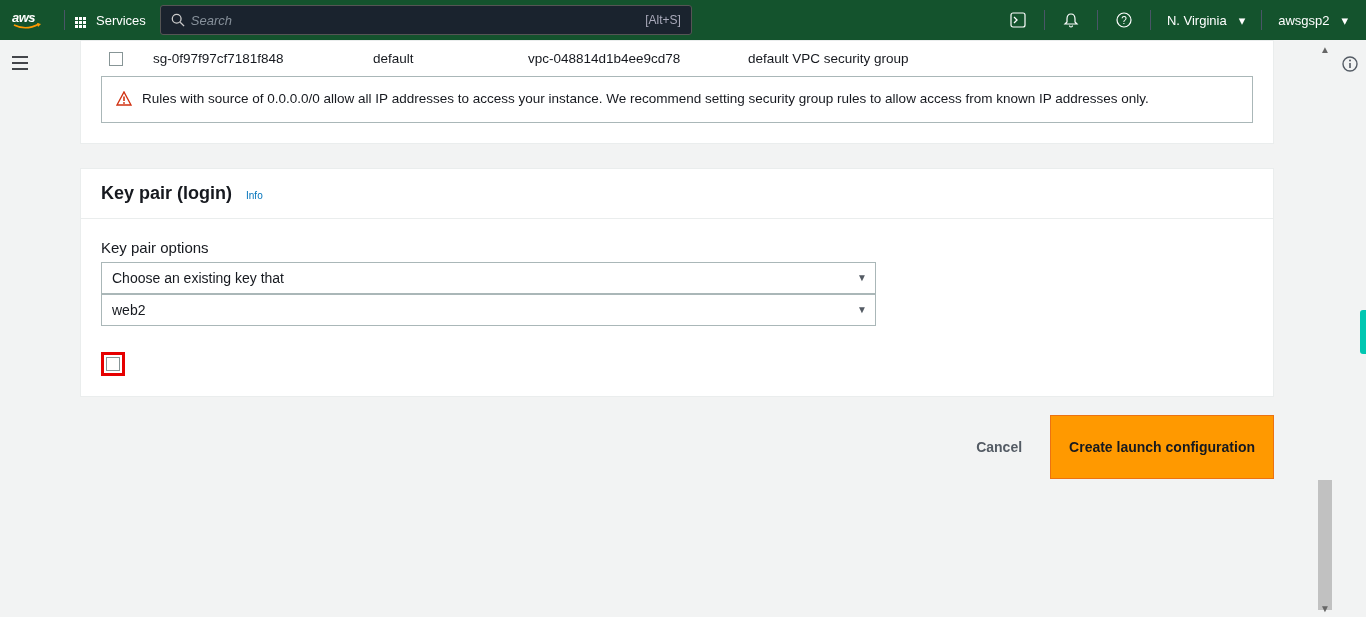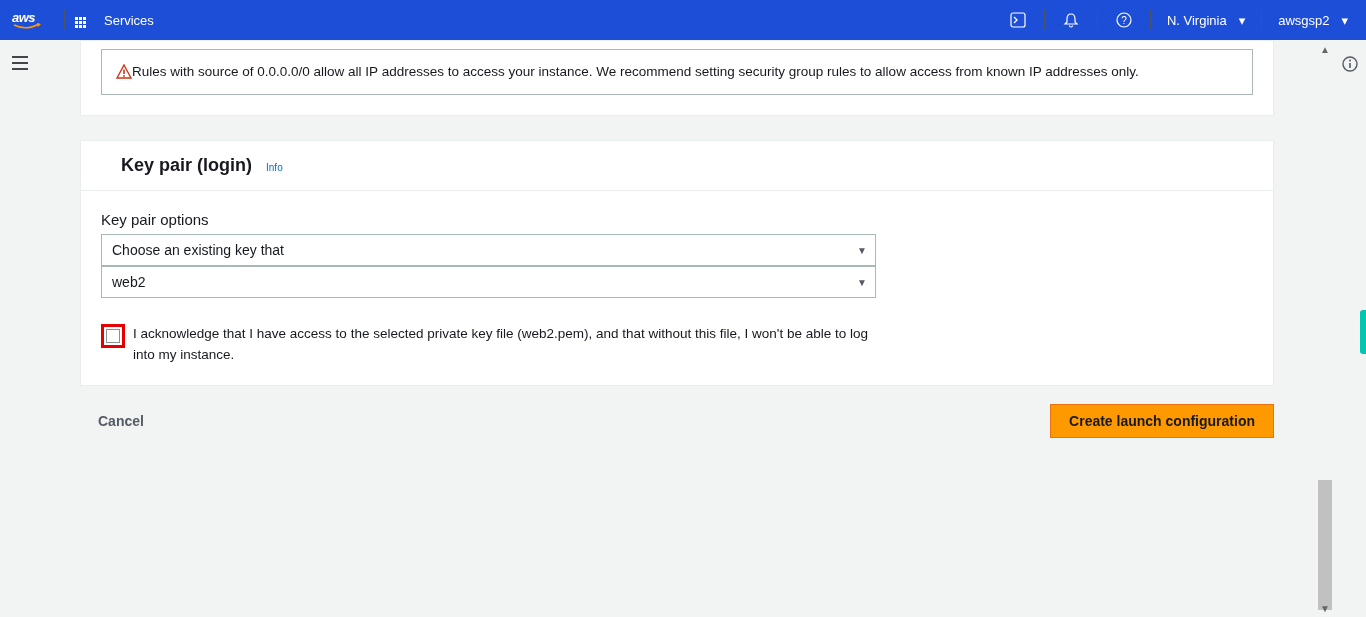--- a/index.html
+++ b/index.html
@@ -1,23 +1,23 @@
 <!DOCTYPE html>
 <html><head>
 <meta charset="utf-8">
 <style>
 * { margin: 0; padding: 0; box-sizing: border-box; font-family: "Amazon Ember", "Helvetica Neue", Arial, sans-serif; }
 body { background: #f2f3f3; width: 1366px; height: 617px; overflow: hidden; position: relative; }
 
 
-.top-nav { height: 40px; background: #1d4ed8; display: flex; align-items: center; color: #fff; padding: 0 12px; }
+.top-nav { height: 40px; background: #14532d; display: flex; align-items: center; color: #fff; padding: 0 12px; }
 .aws-logo { font-style: italic; font-weight: bold; color: #ff9900; font-size: 16px; margin-right: 8px; letter-spacing: -0.5px; display: flex; align-items: center; }
 .aws-logo svg { display: block; }
 .nav-divider { width: 1px; height: 20px; background: #4a5568; margin: 0 10px; }
-.services-btn { display: flex; align-items: flex-end; gap: 18px; font-size: 13px; cursor: pointer; }
+.services-btn { display: flex; align-items: flex-end; gap: 10px; font-size: 13px; cursor: pointer; }
 .grid-icon { display: grid; grid-template-columns: repeat(3, 3px); grid-template-rows: repeat(3, 3px); gap: 1px; }
 .grid-icon span { background: #fff; }
 .search-box { margin-left: 14px; height: 30px; width: 532px; background: #1a232e; border: 1px solid #555; border-radius: 3px; display: flex; align-items: center; padding: 0 10px; }
 .search-box input { flex: 1; background: transparent; border: none; color: #fff; font-size: 13px; font-style: italic; outline: none; }
 .search-box input::placeholder { color: #87919b; }
 .search-hint { color: #aab; font-size: 12px; }
 .nav-spacer { flex: 1; }
 .nav-icon { width: 32px; height: 32px; display: flex; align-items: center; justify-content: center; cursor: pointer; }
 .region-btn, .user-btn { display: flex; align-items: center; gap: 12px; font-size: 13px; cursor: pointer; padding: 0 6px; }
 
@@ -42,40 +42,40 @@
 
 
 .sg-panel { background: #fff; padding: 0 20px 20px 20px; border: 1px solid #eaeded; }
 .sg-table { width: 100%; border-collapse: collapse; font-size: 13.5px; color: #16191f; }
 .sg-table td { padding: 10px 8px; }
 .sg-row-selected { background: #f1faff; outline: 1px solid #0073bb; }
 .chk { width: 14px; height: 14px; border: 1px solid #879596; background: #fff; display: inline-block; vertical-align: middle; }
 .chk.checked { background: #0073bb; border-color: #0073bb; position: relative; }
 .chk.checked::after { content: ""; position: absolute; left: 3px; top: 0; width: 4px; height: 8px; border: solid #fff; border-width: 0 2px 2px 0; transform: rotate(45deg); }
 
-.warning-box { margin-top: 8px; border: 1px solid #aab7b8; padding: 12px 14px; display: flex; font-size: 13.5px; color: #16191f; line-height: 1.5; }
+.warning-box { margin-top: 0; border: 1px solid #aab7b8; padding: 12px 14px; display: flex; gap: 10px; font-size: 13.5px; color: #16191f; line-height: 1.5; }
 .warn-icon { color: #d13212; flex-shrink: 0; margin-top: 2px; }
 
 
 .kp-panel { background: #fff; margin-top: 24px; border: 1px solid #eaeded; }
 .kp-header { padding: 14px 20px; display: flex; align-items: baseline; gap: 14px; }
-.kp-header h2 { font-size: 18px; font-weight: 700; color: #16191f; margin-left: 20px; }
+.kp-header h2 { font-size: 18px; font-weight: 700; color: #16191f; }
 .info-link { color: #0073bb; font-size: 10px; cursor: pointer; }
 .kp-body { padding: 4px 20px 20px 20px; border-top: 1px solid #eaeded; }
 .form-label { font-size: 15px; color: #16191f; margin-top: 16px; margin-bottom: 6px; }
 .select-box { position: relative; width: 775px; border: 1px solid #aab7b8; height: 32px; display: flex; align-items: center; padding: 0 10px; font-size: 14px; color: #16191f; cursor: pointer; background: #fff; }
 .select-caret { position: absolute; right: 8px; font-size: 10px; color: #545b64; }
 .ack-row { display: flex; gap: 8px; margin-top: 26px; font-size: 13.5px; color: #16191f; line-height: 1.5; }
 .ack-check-frame { border: 3px solid #e60000; padding: 2px; flex-shrink: 0; height: fit-content; }
 .ack-check { width: 14px; height: 14px; border: 1px solid #879596; background: #fff; }
 
 
-.footer-row { display: flex; justify-content: space-between; gap: 10px; padding: 18px 0 8px 0; }
+.footer-row { display: flex; justify-content: flex-end; gap: 10px; padding: 18px 0 8px 0; }
 .btn-cancel { background: transparent; border: none; color: #545b64; font-size: 14px; font-weight: 700; padding: 8px 18px; cursor: pointer; }
-.btn-primary { background: #ff9900; border: 1px solid #ec7211; color: #16191f; font-size: 14px; font-weight: 700; padding: 8px 18px; cursor: pointer; }
+.btn-primary { background: #ff9900; border: 1px solid #ec7211; color: #16191f; font-size: 14px; font-weight: 700; padding: 23px 18px; cursor: pointer; }
 
 .feedback-tab { position: absolute; right: 0; top: 310px; width: 6px; height: 44px; background: #00c7b1; border-radius: 3px 0 0 3px; }
 
 svg { display: block; }
 </style>
 </head>
 <body>
 
 <div class="top-nav">
   <div class="aws-logo">
@@ -93,20 +93,28 @@
         <span></span>
         <span></span>
         <span></span>
         <span></span>
         <span></span>
         <span></span>
         <span></span>
       </div>
     <span>Services</span>
   </div>
+  <div class="search-box">
+    <svg width="14" height="14" viewBox="0 0 16 16">
+        <circle cx="6.5" cy="6.5" r="5" stroke="#ccc" stroke-width="1.5" fill="none"></circle>
+        <line x1="10.5" y1="10.5" x2="15" y2="15" stroke="#ccc" stroke-width="1.5"></line>
+      </svg>
+    <input type="text" style="margin-left: 6px;" placeholder="Search">
+    <span class="search-hint">[Alt+S]</span>
+  </div>
   <div class="nav-spacer"></div>
   <div class="nav-icon">
     <svg width="16" height="16" viewBox="0 0 16 16">
         <rect x="1" y="1" width="14" height="14" rx="2" stroke="#fff" stroke-width="1.2" fill="none"></rect>
         <path d="M4 5 L7 8 L4 11" stroke="#fff" stroke-width="1.3" fill="none"></path>
       </svg>
   </div>
   <div class="nav-divider"></div>
   <div class="nav-icon">
     <svg width="16" height="16" viewBox="0 0 16 16">
@@ -155,20 +163,27 @@
 
 <div class="feedback-tab"></div>
 
 <div class="content-wrap">
   <div class="scroll-area">
     <div class="panel-container">
 
       <div class="sg-panel">
         <table class="sg-table">
           <tbody>
+              <tr>
+            <td style="width:44px;"><span class="chk"></span></td>
+            <td style="width:220px;">sg-0f97f97cf7181f848</td>
+            <td style="width:155px;">default</td>
+            <td style="width:220px;">vpc-048814d1b4ee9cd78</td>
+            <td>default VPC security group</td>
+          </tr>
         </tbody>
           </table>
         <div class="warning-box">
           <div class="warn-icon">
             <svg width="16" height="16" viewBox="0 0 16 16">
                 <path d="M8 1 L15 14 L1 14 Z" stroke="#d13212" stroke-width="1.4" fill="none"></path>
                 <line x1="8" y1="5.5" x2="8" y2="10" stroke="#d13212" stroke-width="1.6"></line>
                 <circle cx="8" cy="12" r="0.9" fill="#d13212"></circle>
               </svg>
           </div>
@@ -188,21 +203,20 @@
             <span class="select-caret">▼</span>
           </div>
           <div class="select-box">
             <span>web2</span>
             <span class="select-caret">▼</span>
           </div>
           <div class="ack-row">
             <div class="ack-check-frame">
               <div class="ack-check"></div>
             </div>
-            <div style="max-width:760px;">I acknowledge that I have access to the selected private key file (web2.pem), and that without this file, I won't be able to log into my instance.</div>
           </div>
         </div>
       </div>
 
       <div class="footer-row">
         <button class="btn-cancel">Cancel</button>
         <button class="btn-primary">Create launch configuration</button>
       </div>
 
     </div>

